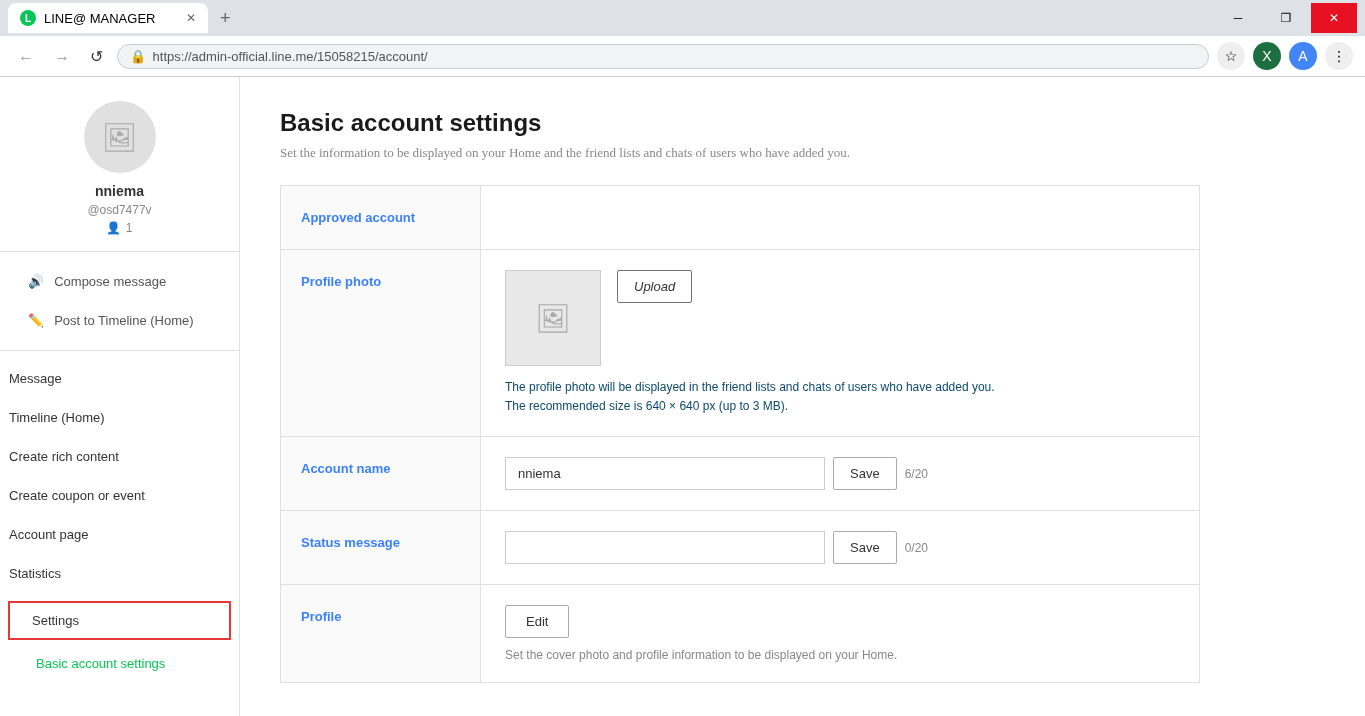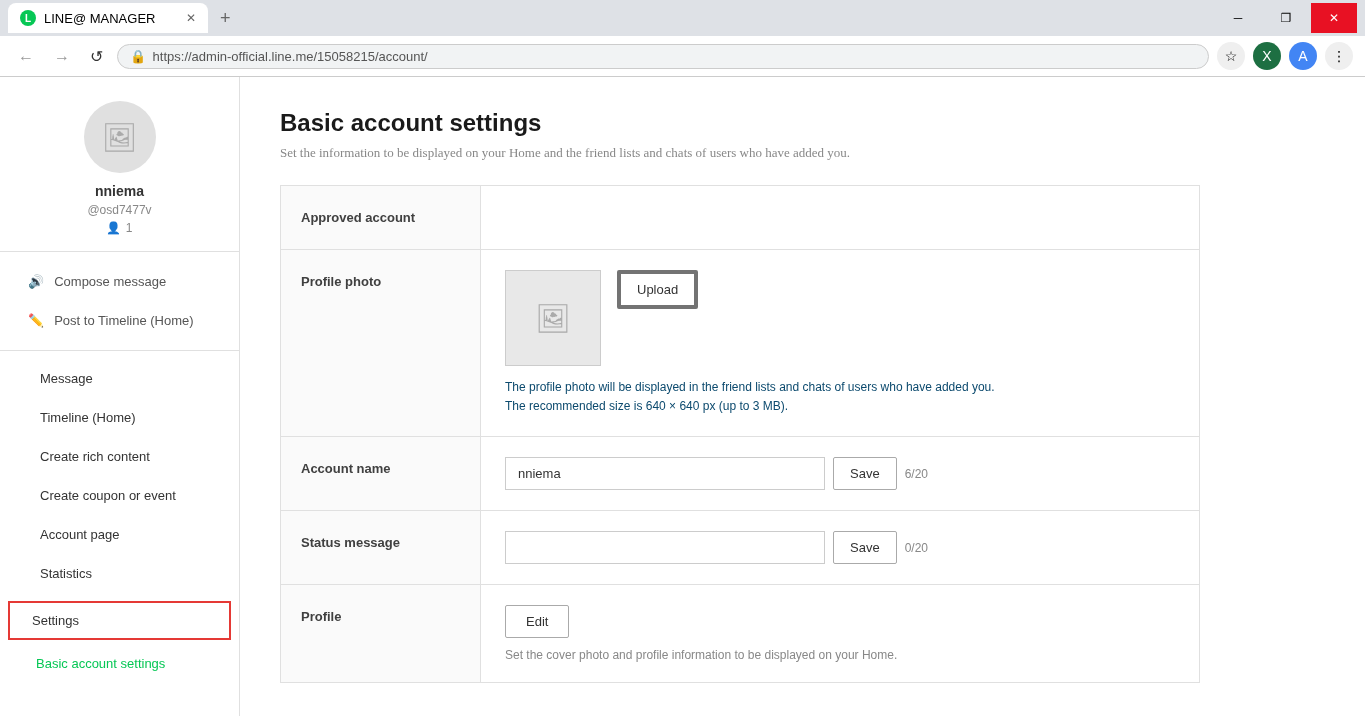--- a/index.html
+++ b/index.html
@@ -33,47 +33,47 @@
     .sidebar-profile { display: flex; flex-direction: column; align-items: center; padding: 24px 16px 16px; border-bottom: 1px solid #e0e0e0; }
     .profile-avatar { width: 72px; height: 72px; border-radius: 50%; background: #e0e0e0; display: flex; align-items: center; justify-content: center; color: #aaa; font-size: 28px; margin-bottom: 10px; }
     .profile-name { font-size: 14px; font-weight: 600; color: #333; margin-bottom: 4px; }
     .profile-id { font-size: 12px; color: #888; margin-bottom: 4px; }
     .profile-followers { font-size: 12px; color: #888; display: flex; align-items: center; gap: 4px; }
 
     .sidebar-actions { padding: 12px 16px; border-bottom: 1px solid #e0e0e0; display: flex; flex-direction: column; gap: 4px; }
     .sidebar-action-btn { display: flex; align-items: center; gap: 10px; padding: 10px 12px; background: none; border: none; cursor: pointer; color: #555; font-size: 13px; border-radius: 4px; }
 
     .sidebar-nav { padding: 8px 0; flex: 1; }
-    .sidebar-nav-item { display: flex; align-items: center; padding: 12px 40px; color: #333; font-size: 13px; cursor: pointer; text-decoration: none; }
+    .sidebar-nav-item { display: flex; align-items: center; padding: 12px 9px; color: #333; font-size: 13px; cursor: pointer; text-decoration: none; }
     .sidebar-nav-item.settings-active { border: 2px solid #e53935; color: #333; padding: 10px 22px; }
 
     .sidebar-sub-item { padding: 8px 24px 8px 36px; font-size: 13px; color: #06c755; cursor: pointer; }
 
     
     .main-content { flex: 1; overflow-y: auto; background: white; }
     .page-content { padding: 32px 40px; max-width: 1000px; }
 
     .page-title { font-size: 24px; font-weight: 700; color: #1a1a1a; margin-bottom: 8px; }
     .page-subtitle { font-size: 13px; color: #888; margin-bottom: 24px; font-family: Liberation Serif, serif; }
 
     
     .settings-table { width: 100%; border-collapse: collapse; border: 1px solid #e0e0e0; }
     .settings-row { border-bottom: 1px solid #e0e0e0; display: flex; }
     .settings-row:last-child { border-bottom: none; }
-    .settings-label { width: 200px; min-width: 200px; padding: 24px 20px; font-size: 13px; font-weight: 600; color: #404040; background: #fafafa; border-right: 1px solid #e0e0e0; }
+    .settings-label { width: 200px; min-width: 200px; padding: 24px 20px; font-size: 13px; font-weight: 600; color: #3b82f6; background: #fafafa; border-right: 1px solid #e0e0e0; }
     .settings-value { flex: 1; padding: 20px 24px; }
 
     
     .btn-apply { border: 1px solid #aaa; background: white; padding: 8px 24px; font-size: 13px; cursor: pointer; color: #333; border-radius: 2px; }
     .apply-description { font-size: 12px; color: #888; margin-top: 10px; }
 
     
     .profile-photo-area { display: flex; gap: 16px; align-items: flex-start; }
     .photo-placeholder { width: 96px; height: 96px; background: #e8e8e8; border: 1px solid #ccc; display: flex; align-items: center; justify-content: center; color: #aaa; font-size: 28px; }
-    .btn-upload { border: 4px solid #737373; background: white; padding: 8px 16px; font-size: 13px; cursor: pointer; color: #333; border-radius: 2px; }
+    .btn-upload { border: 1px solid #737373; background: white; padding: 8px 16px; font-size: 13px; cursor: pointer; color: #333; border-radius: 2px; font-style: italic; }
     .photo-description { font-size: 12px; color: #0c4a6e; margin-top: 12px; line-height: 1.6; }
 
     
     .input-row { display: flex; align-items: center; gap: 8px; }
     .text-input { border: 1px solid #ccc; padding: 8px 12px; font-size: 13px; width: 320px; color: #333; }
     .btn-save { border: 1px solid #aaa; background: white; padding: 8px 16px; font-size: 13px; cursor: pointer; color: #333; border-radius: 2px; }
     .char-count { font-size: 12px; color: #888; }
 
     
     .btn-edit { border: 1px solid #aaa; background: white; padding: 8px 20px; font-size: 13px; cursor: pointer; color: #333; border-radius: 2px; }

